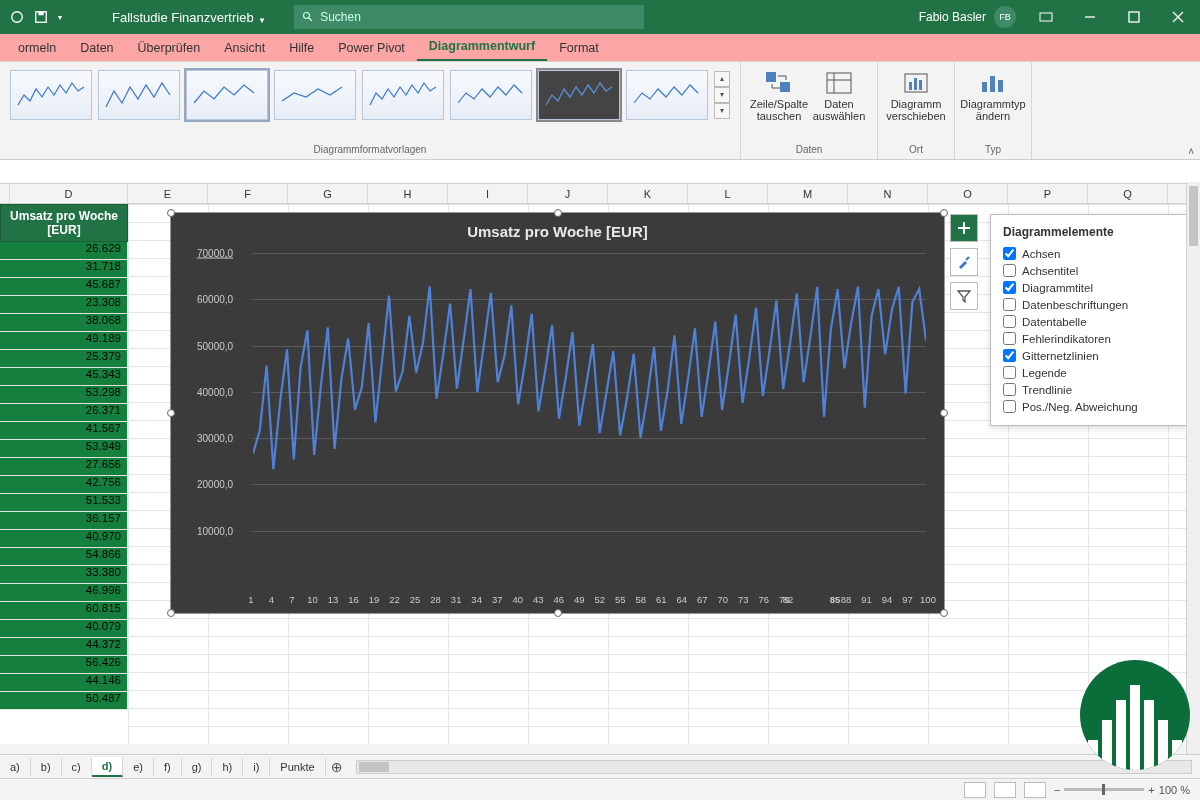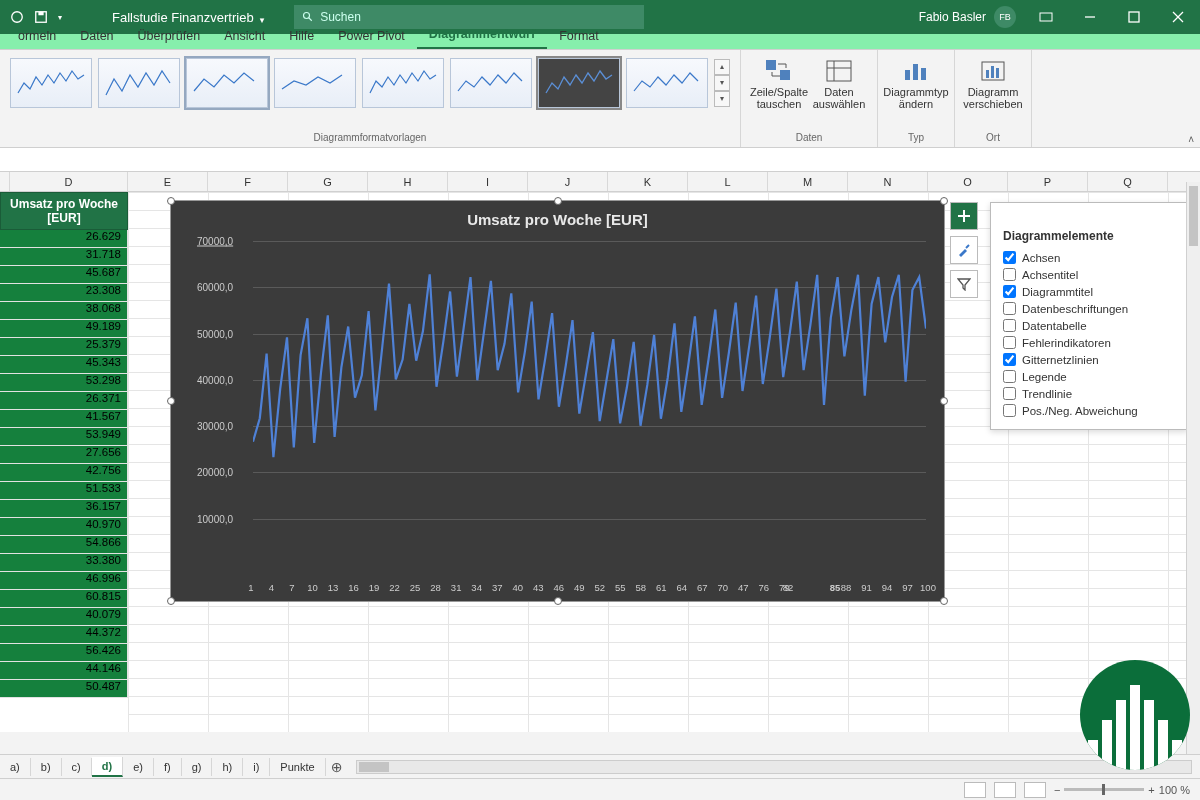--- a/index.html
+++ b/index.html
@@ -10,21 +10,21 @@
   .titlebar .qat { display: flex; gap: 10px; padding: 0 10px; align-items: center; }
   .titlebar .qat .ico { width: 14px; height: 14px; display:inline-block; }
   .titlebar .filename { margin-left: 40px; font-size: 13px; display:flex; align-items:flex-end; gap:6px; }
   .titlebar .search { margin-left: 30px; width: 350px; height: 24px; background: #3e8a66; display:flex; align-items:center; padding:0 8px; gap:6px; color:#d6e8df; font-size:12px; }
   .titlebar .spacer { flex:1; }
   .titlebar .user { display:flex; align-items:center; gap:8px; padding:0 8px; font-size:12px; }
   .titlebar .avatar { width:22px; height:22px; border-radius:50%; background:#3e8a66; display:flex; align-items:center; justify-content:center; font-size:9px; }
   .winbtn { width:44px; height:34px; display:flex; align-items:center; justify-content:center; color:#fff; }
 
   
-  .ribbon-tabs { height: 16px; background:#86efac; display:flex; align-items:flex-end; border-bottom: 1px solid #d0d0d0; padding-left:6px; }
+  .ribbon-tabs { height: 28px; background:#fca5a5; display:flex; align-items:flex-end; border-bottom: 1px solid #d0d0d0; padding-left:6px; }
   .ribbon-tabs .tab { padding: 6px 12px; font-size:12.5px; color:#333; cursor:pointer; }
   .ribbon-tabs .tab.active { color:#217346; border-bottom:2px solid #217346; font-weight:600; }
   .ribbon-right { margin-left:auto; display:flex; gap:10px; padding-right:14px; align-items:center; color:#333; }
   .ribbon-right .btn { display:flex; gap:4px; align-items:center; padding:4px 8px; }
 
   
   .ribbon { height: 98px; background:#f3f3f3; border-bottom:1px solid #cfcfcf; display:flex; position:relative; }
   .ribbon .group { border-right:1px solid #d6d6d6; padding:4px 8px 2px; display:flex; flex-direction:column; align-items:center; }
   .ribbon .group-label { font-size:10px; color:#666; margin-top:auto; padding:2px 0 2px; }
   .styles { display:flex; gap:6px; padding:4px 2px; align-items:center; }
@@ -69,21 +69,21 @@
   .xtick { position:absolute; bottom:0; color:#ccc; font-size:9.5px; transform:translateX(-50%); }
   svg.line { position:absolute; left:54px; right:0; top:0; bottom:0; width:calc(100% - 54px); height:100%; }
 
   
   .chart-side { position:absolute; left:950px; top:30px; width:28px; display:flex; flex-direction:column; gap:6px; }
   .chart-side .sbtn { width:28px; height:28px; background:#fff; border:1px solid #bbb; display:flex; align-items:center; justify-content:center; font-size:14px; color:#217346; }
   .chart-side .sbtn.active { background:#217346; }
 
   
   .flyout { position:absolute; left:990px; top:30px; width:198px; background:#fff; border:1px solid #bbb; padding:10px 12px; box-shadow:0 2px 6px rgba(0,0,0,.15); }
-  .flyout h4 { font-size:12px; font-weight:700; color:#333; margin-bottom:6px;margin-top:16px; }
+  .flyout h4 { font-size:12px; font-weight:700; color:#333; margin-bottom:6px; }
   .flyout label { display:flex; align-items:center; gap:6px; font-size:11.5px; color:#333; padding:2px 0; }
   .flyout input { width:13px; height:13px; }
 
   
   .sheet-bar { position:absolute; left:0; right:0; bottom:22px; height:24px; background:#f3f3f3; border-top:1px solid #cfcfcf; display:flex; align-items:center; }
   .sheet-tab { padding:3px 10px; font-size:11px; color:#333; border-right:1px solid #d6d6d6; background:#f3f3f3; cursor:pointer; }
   .sheet-tab.active { background:#fff; border-bottom:2px solid #217346; color:#217346; font-weight:600; }
   .sheet-add { width:22px; text-align:center; font-size:14px; color:#555; }
   .hscroll { flex:1; margin:0 8px; height:14px; background:#e8e8e8; position:relative; border:1px solid #ccc; }
   .hscroll .thumb { position:absolute; left:2px; width:30px; top:1px; bottom:1px; background:#c4c4c4; }
@@ -241,40 +241,40 @@
           </svg>
         <span>Daten auswählen</span>
       </div>
     </div>
     <div class="group-label">Daten</div>
   </div>
 
   <div class="group">
     <div class="big-btn">
       <svg class="ico" viewBox="0 0 30 26">
-          <rect x="4" y="12" width="5" height="10" fill="#4f81bd"></rect>
-          <rect x="12" y="6" width="5" height="16" fill="#4f81bd"></rect>
-          <rect x="20" y="10" width="5" height="12" fill="#4f81bd"></rect>
-        </svg>
-      <span>Diagrammtyp ändern</span>
-    </div>
-    <div class="group-label">Typ</div>
-  </div>
-
-  <div class="group">
-    <div class="big-btn">
-      <svg class="ico" viewBox="0 0 30 26">
           <rect x="4" y="4" width="22" height="18" fill="none" stroke="#555"></rect>
           <rect x="8" y="12" width="3" height="8" fill="#4f81bd"></rect>
           <rect x="13" y="8" width="3" height="12" fill="#4f81bd"></rect>
           <rect x="18" y="10" width="3" height="10" fill="#4f81bd"></rect>
         </svg>
       <span>Diagramm verschieben</span>
     </div>
     <div class="group-label">Ort</div>
+  </div>
+
+  <div class="group">
+    <div class="big-btn">
+      <svg class="ico" viewBox="0 0 30 26">
+          <rect x="4" y="12" width="5" height="10" fill="#4f81bd"></rect>
+          <rect x="12" y="6" width="5" height="16" fill="#4f81bd"></rect>
+          <rect x="20" y="10" width="5" height="12" fill="#4f81bd"></rect>
+        </svg>
+      <span>Diagrammtyp ändern</span>
+    </div>
+    <div class="group-label">Typ</div>
   </div>
 
   <span class="collapse-ribbon">˄</span>
 </div>
 
 <div class="formula-bar">
   <span class="fx"></span>
 </div>
 
 <div class="grid-area">
@@ -373,21 +373,21 @@
         <div class="xtick" style="left: 341.212px;">43</div>
         <div class="xtick" style="left: 361.727px;">46</div>
         <div class="xtick" style="left: 382.242px;">49</div>
         <div class="xtick" style="left: 402.758px;">52</div>
         <div class="xtick" style="left: 423.273px;">55</div>
         <div class="xtick" style="left: 443.788px;">58</div>
         <div class="xtick" style="left: 464.303px;">61</div>
         <div class="xtick" style="left: 484.818px;">64</div>
         <div class="xtick" style="left: 505.333px;">67</div>
         <div class="xtick" style="left: 525.848px;">70</div>
-        <div class="xtick" style="left: 546.364px;">47</div>
+        <div class="xtick" style="left: 546.364px;">73</div>
         <div class="xtick" style="left: 566.879px;">76</div>
         <div class="xtick" style="left: 587.394px;">79</div>
         <div class="xtick" style="left: 591px;">82</div>
         <div class="xtick" style="left: 638px; font-weight: bold;">85</div>
         <div class="xtick" style="left: 648.939px;">88</div>
         <div class="xtick" style="left: 669.455px;">91</div>
         <div class="xtick" style="left: 689.97px;">94</div>
         <div class="xtick" style="left: 710.485px;">97</div>
         <div class="xtick" style="left: 731px;">100</div>
       </div>

